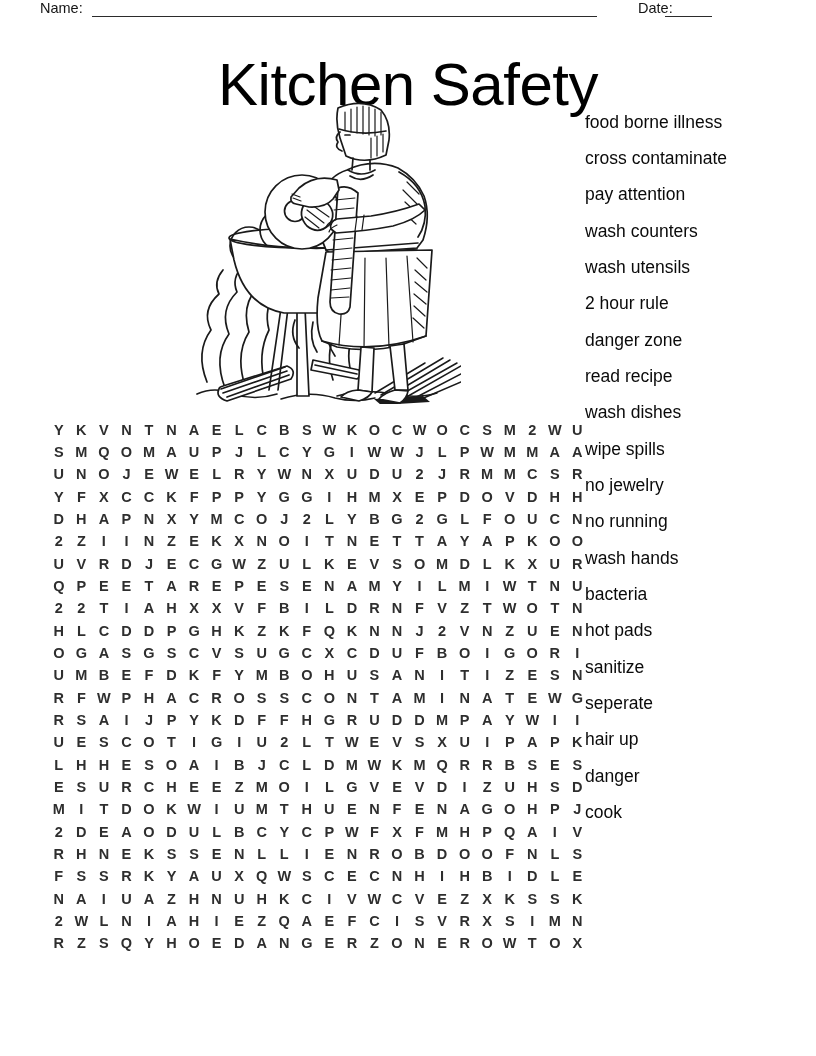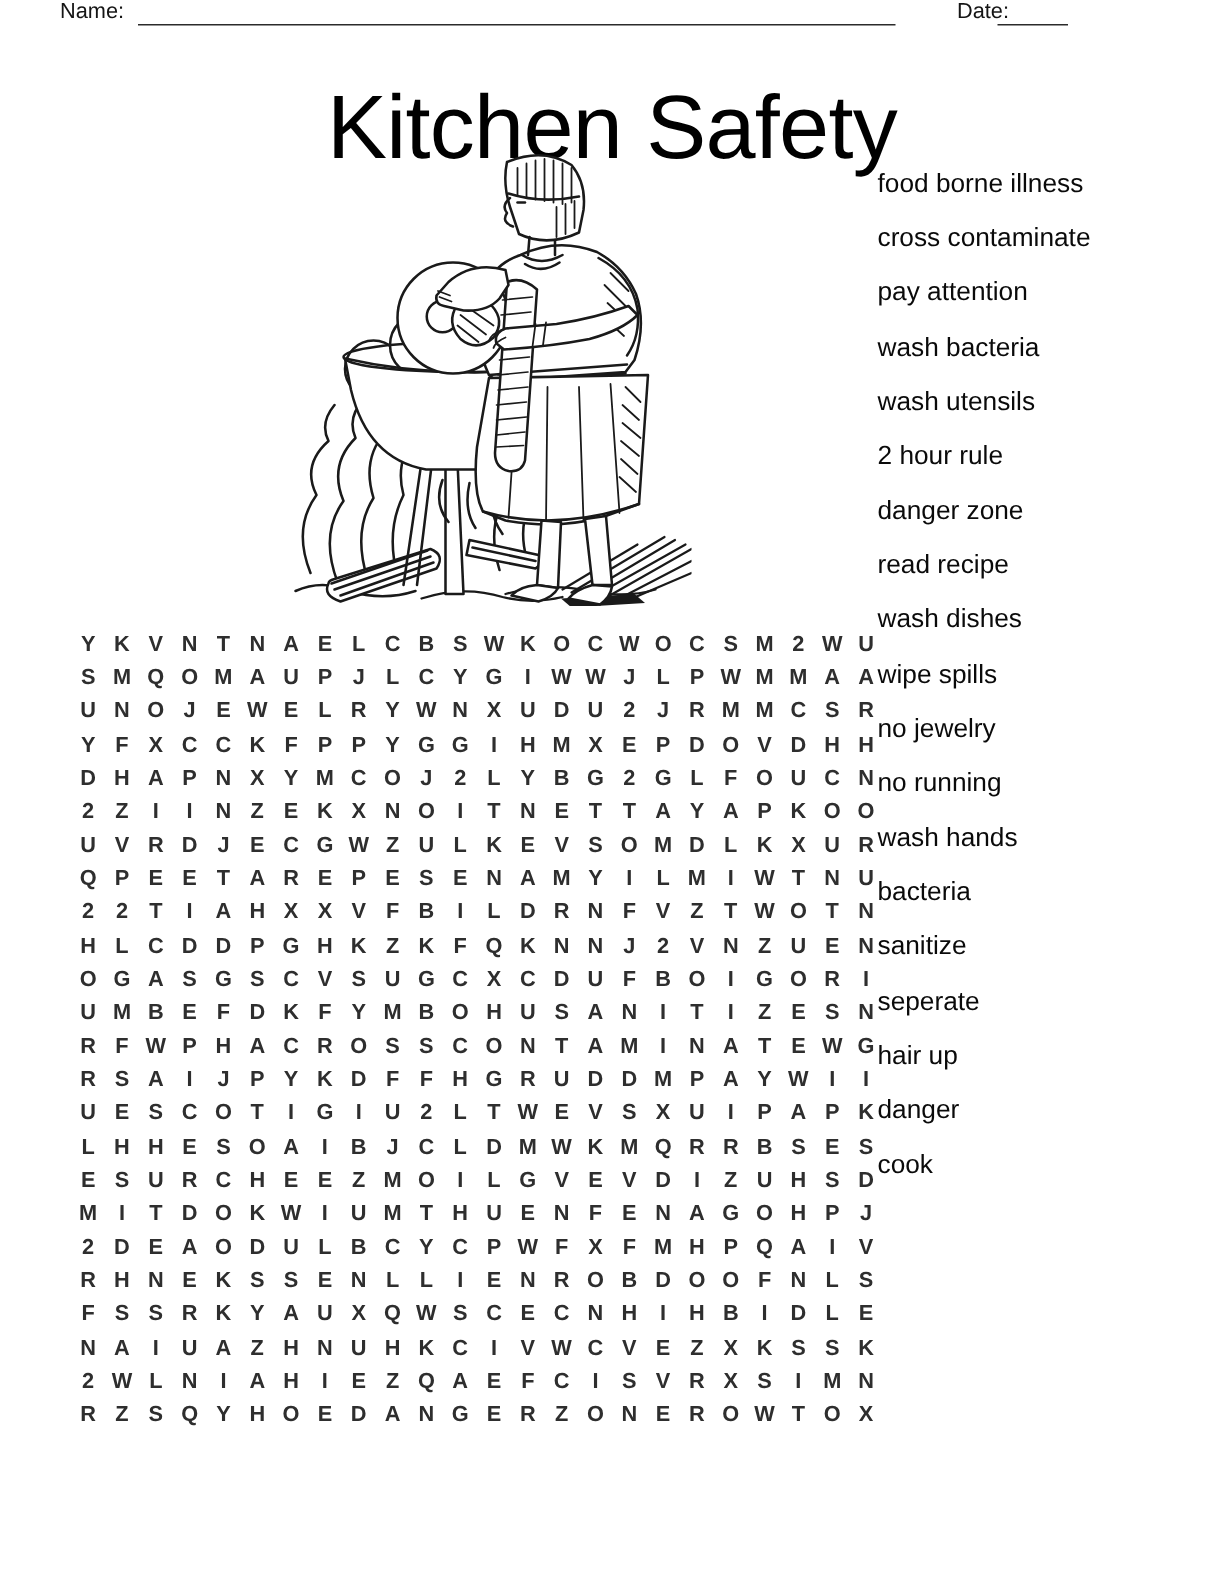--- a/index.html
+++ b/index.html
@@ -168,31 +168,32 @@
         <path d="M163 72 Q176 80 190 72"></path>
         <path d="M165 78 Q176 85 188 77"></path>
       </g>
     </g>
   </svg>
 
   <ul class="word-list">
       <li>food borne illness</li>
       <li>cross contaminate</li>
       <li>pay attention</li>
-      <li>wash bacteria</li>
+      <li>wash counters</li>
       <li>wash utensils</li>
       <li>2 hour rule</li>
       <li>danger zone</li>
       <li>read recipe</li>
       <li>wash dishes</li>
       <li>wipe spills</li>
       <li>no jewelry</li>
       <li>no running</li>
       <li>wash hands</li>
       <li>bacteria</li>
+      <li>hot pads</li>
       <li>sanitize</li>
       <li>seperate</li>
       <li>hair up</li>
       <li>danger</li>
       <li>cook</li>
     </ul>
 
   <div class="grid">
       <div class="grid-row">
         <span class="grid-cell">Y</span>

